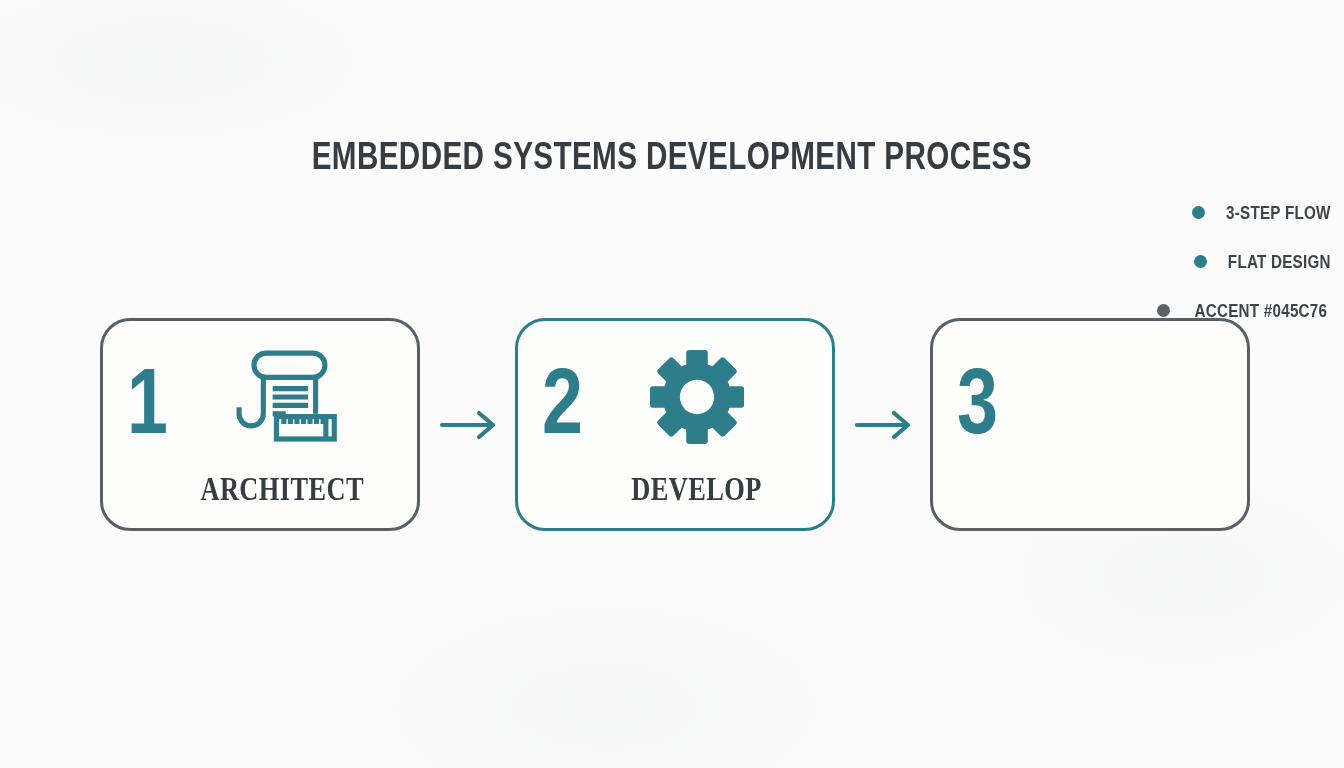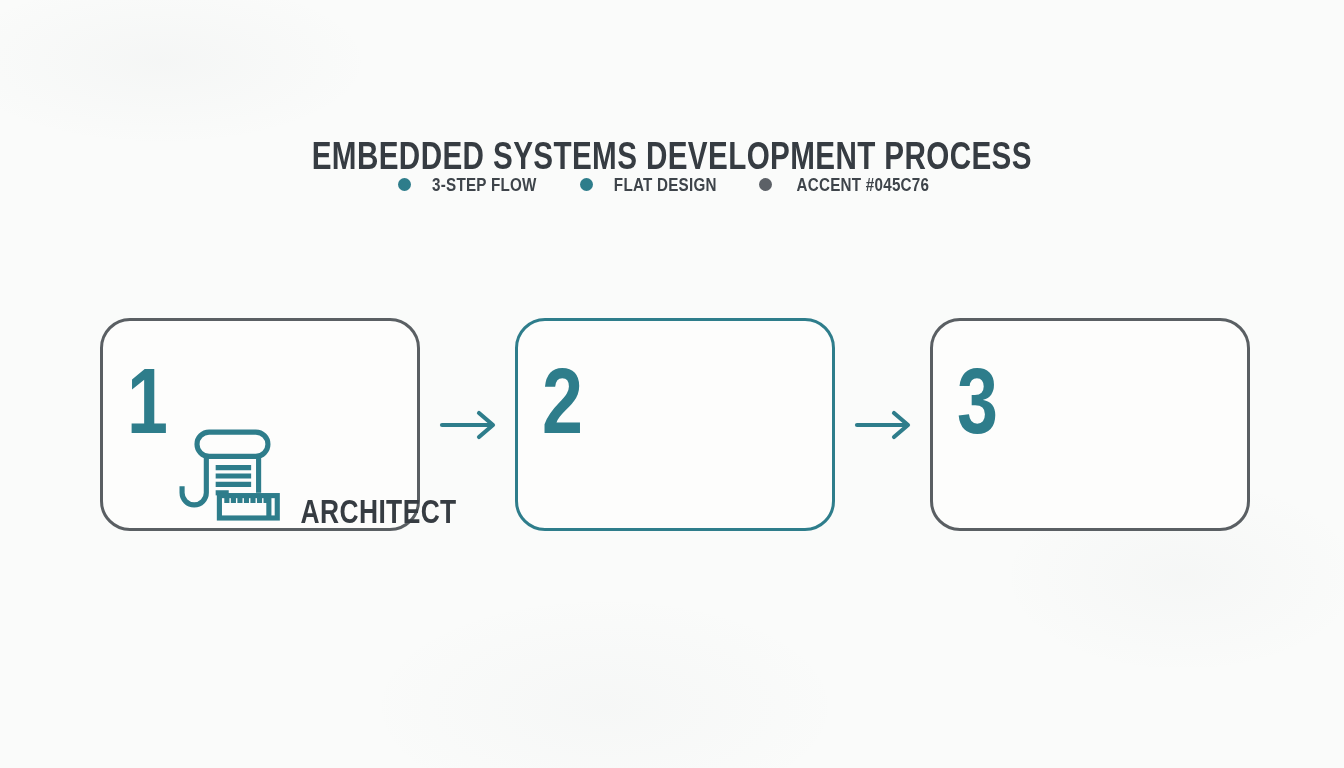--- a/index.html
+++ b/index.html
@@ -33,23 +33,24 @@
     font-size: 39px; font-weight: 700; line-height: 1;
     color: var(--text);
     letter-spacing: 0.5px;
     display: inline-block;
     transform: scaleX(0.76);
     transform-origin: center;
     white-space: nowrap;
     font-stretch: condensed;
   }
   .badges {
-    margin-top: 0;
-    display: flex; justify-content: center; align-items: flex-start;
+    margin-top: 28px;
+    display: flex; justify-content: center; align-items: flex-end;
     gap: 30px;
+    flex-direction: column;
   }
   .badge { display: flex; align-items: center; gap: 8px; }
   .dot { width: 13px; height: 13px; border-radius: 50%; background: var(--accent); flex: 0 0 auto; }
   .badge-label {
     font-size: 19px; font-weight: 700; color: #3E444A;
     letter-spacing: 0.3px; line-height: 1;
     display: inline-block; transform: scaleX(0.8); transform-origin: center;
     white-space: nowrap; font-stretch: condensed;
   }
   
@@ -67,21 +68,21 @@
   .card.highlighted { border-color: var(--accent); }
   .step-number {
     position: absolute; left: 24px; top: 34px;
     font-size: 92px; font-weight: 700; line-height: 1;
     color: var(--accent);
     transform: scaleX(0.8); transform-origin: left top;
     font-stretch: condensed;
   }
   .card-content {
     position: absolute; left: 66px; right: 22px; top: 24px; bottom: 0;
-    display: flex; flex-direction: row; align-items: flex-end;
+    display: flex; flex-direction: column; align-items: center; font-family: Liberation Serif, serif;
   }
   .icon-box {
     width: 118px; height: 104px;
     display: flex; align-items: center; justify-content: center;
     color: var(--accent);
   }
   .icon-box svg { display: block; }
   .step-label {
     margin-top: 24px;
     font-size: 33px; font-weight: 700; line-height: 1;
@@ -143,20 +144,35 @@
 
     <div class="arrow-wrap">
       <svg width="58" height="30" viewBox="0 0 58 30" fill="none" stroke="currentColor" stroke-width="4.2" stroke-linecap="round" stroke-linejoin="round">
         <path d="M 3 15 H 53"></path>
         <path d="M 40 3 L 54 15 L 40 27"></path>
       </svg>
     </div>
 
     <div class="card highlighted">
       <div class="step-number">2</div>
+      <div class="card-content">
+        <div class="icon-box">
+          <svg width="98" height="98" viewBox="0 0 100 100">
+            <g fill="currentColor">
+              <rect x="39" y="2" width="22" height="96" rx="3"></rect>
+              <rect x="39" y="2" width="22" height="96" rx="3" transform="rotate(45 50 50)"></rect>
+              <rect x="39" y="2" width="22" height="96" rx="3" transform="rotate(90 50 50)"></rect>
+              <rect x="39" y="2" width="22" height="96" rx="3" transform="rotate(135 50 50)"></rect>
+              <circle cx="50" cy="50" r="35"></circle>
+            </g>
+            <circle cx="50" cy="50" r="17.5" fill="#FDFDFC"></circle>
+          </svg>
+        </div>
+        <div class="step-label">DEVELOP</div>
+      </div>
     </div>
 
     <div class="arrow-wrap">
       <svg width="58" height="30" viewBox="0 0 58 30" fill="none" stroke="currentColor" stroke-width="4.2" stroke-linecap="round" stroke-linejoin="round">
         <path d="M 3 15 H 53"></path>
         <path d="M 40 3 L 54 15 L 40 27"></path>
       </svg>
     </div>
 
     <div class="card">

